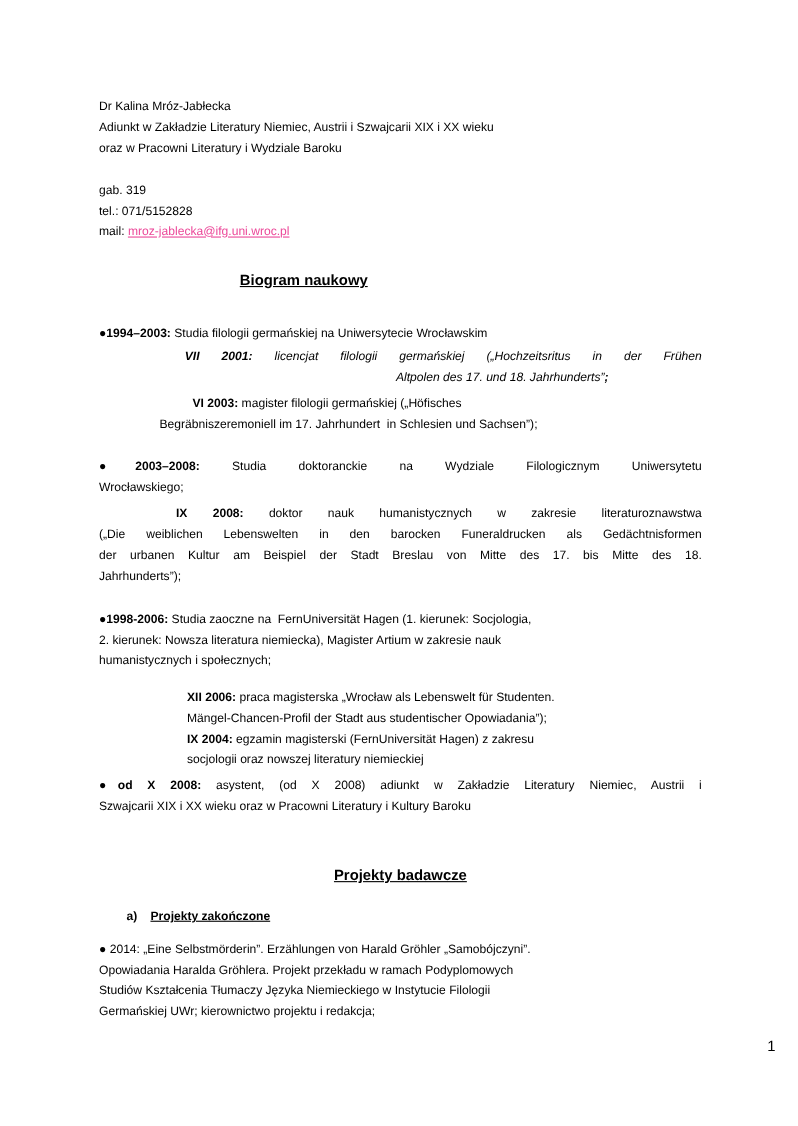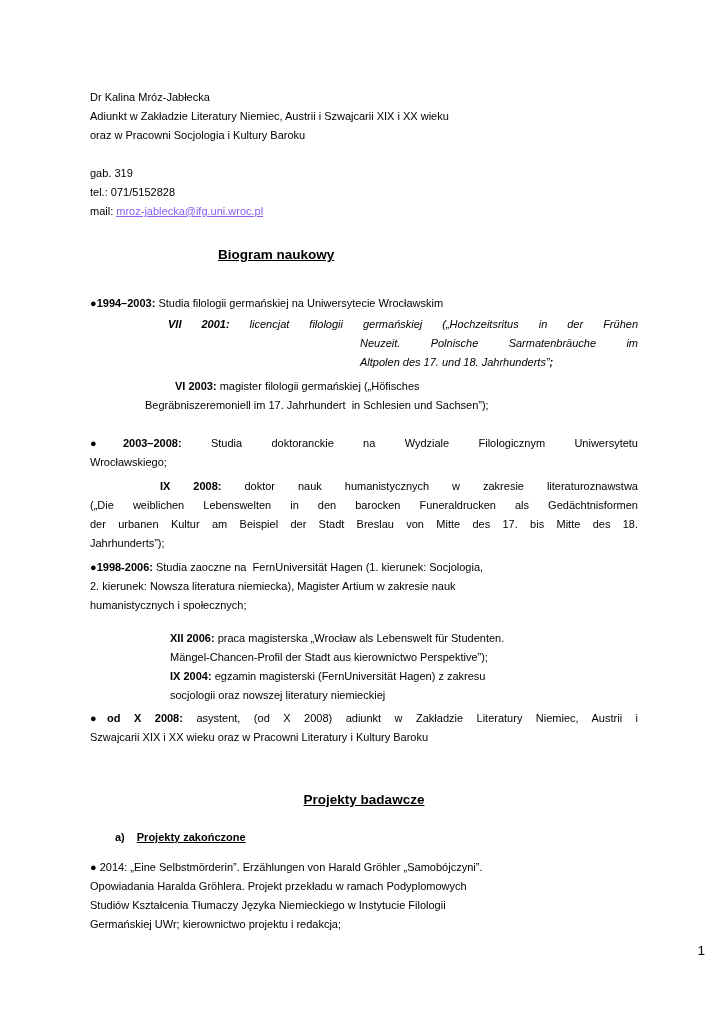--- a/index.html
+++ b/index.html
@@ -22,70 +22,69 @@
     white-space:pre-wrap;
   }
   .blank { height:19px; }
   .b { font-weight:bold; }
   
   .jl {
     white-space:normal;
     text-align:justify;
     text-align-last:justify;
   }
-  .link { color:#8b5cf6; text-decoration:underline; cursor:pointer; }
+  .link { color:#ec4899; text-decoration:underline; cursor:pointer; }
 
   .sec-title { font-size:13.5px; line-height:19px; font-weight:bold; text-decoration:underline; }
   .biogram-title { margin-top:24px; margin-left:128px; }
   .projects-title { margin-top:43px; text-align:center; }
 
   .entry1 { margin-top:30px; }
   .sub1 { margin-top:2px;font-style:italic; }
   .ind78  { margin-left:78px; }
   .ind270 { margin-left:270px; }
   .ind85  { margin-left:85px; }
   .ind55  { margin-left:55px; }
   .ind70  { margin-left:70px; }
   .sub2 { margin-top:5px; }
   .entry2 { margin-top:19px; }
   .sub3 { margin-top:5px; }
-  .entry3 { margin-top:5px; }
+  .entry3 { margin-top:20px; }
   .subblock { margin-top:14px; margin-left:80px; }
   .entry4 { margin-top:4px; }
   .subsection { margin-top:19px; margin-left:25px; font-weight:bold; }
   .subsection .sub-title { margin-left:12px; text-decoration:underline; }
   .project1 { margin-top:11px; }
   .page-number {
     position:absolute;
     top:941px; right:20px;
     font-size:13.5px; line-height:19px;
   }
 </style>
 </head>
 <body>
 
 <div class="page">
 
   <div>
     <div class="line">Dr Kalina Mróz-Jabłecka</div>
     <div class="line">Adiunkt w Zakładzie Literatury Niemiec, Austrii i Szwajcarii XIX i XX wieku</div>
-    <div class="line">oraz w Pracowni Socjologia i Kultury Baroku</div>
+    <div class="line">oraz w Pracowni Literatury i Wydziale Baroku</div>
     <div class="line blank"></div>
     <div class="line">gab. 319</div>
     <div class="line">tel.: 071/5152828</div>
     <div class="line"><span>mail: </span><a class="link" href="#">mroz-jablecka@ifg.uni.wroc.pl</a></div>
   </div>
 
   <div class="sec-title biogram-title">Biogram naukowy</div>
 
   <div class="line entry1"><span class="b">●1994–2003:</span><span> Studia filologii germańskiej na Uniwersytecie Wrocławskim</span></div>
 
   <div class="sub1">
     <div class="line jl ind78"><span class="b">VII 2001:</span><span> licencjat filologii germańskiej („Hochzeitsritus in der Frühen</span></div>
-    <div class="line jl ind270">Neuzeit. Polnische Sarmatenbräuche im</div>
     <div class="line ind270"><span>Altpolen des 17. und 18. Jahrhunderts”</span><span class="b">;</span></div>
   </div>
 
   <div class="sub2">
     <div class="line ind85"><span class="b">VI 2003:</span><span> magister filologii germańskiej („Höfisches</span></div>
     <div class="line ind55">Begräbniszeremoniell im 17. Jahrhundert  in Schlesien und Sachsen”);</div>
   </div>
 
   <div class="entry2">
     <div class="line jl"><span class="b">●2003–2008:</span><span> Studia doktoranckie na Wydziale Filologicznym Uniwersytetu</span></div>
@@ -100,21 +99,21 @@
   </div>
 
   <div class="entry3">
     <div class="line"><span class="b">●1998-2006:</span><span> Studia zaoczne na  FernUniversität Hagen (1. kierunek: Socjologia,</span></div>
     <div class="line">2. kierunek: Nowsza literatura niemiecka), Magister Artium w zakresie nauk</div>
     <div class="line">humanistycznych i społecznych;</div>
   </div>
 
   <div class="subblock">
     <div class="line"><span class="b">XII 2006:</span><span> praca magisterska „Wrocław als Lebenswelt für Studenten.</span></div>
-    <div class="line">Mängel-Chancen-Profil der Stadt aus kierownictwo Perspektive”);</div>
+    <div class="line">Mängel-Chancen-Profil der Stadt aus studentischer Opowiadania”);</div>
     <div class="line"><span class="b">IX 2004:</span><span> egzamin magisterski (FernUniversität Hagen) z zakresu</span></div>
     <div class="line">socjologii oraz nowszej literatury niemieckiej</div>
   </div>
 
   <div class="entry4">
     <div class="line jl"><span class="b">●od X 2008:</span><span>  asystent, (od X 2008) adiunkt w Zakładzie Literatury Niemiec, Austrii i</span></div>
     <div class="line">Szwajcarii XIX i XX wieku oraz w Pracowni Literatury i Kultury Baroku</div>
   </div>
 
   <div class="sec-title projects-title">Projekty badawcze</div>

